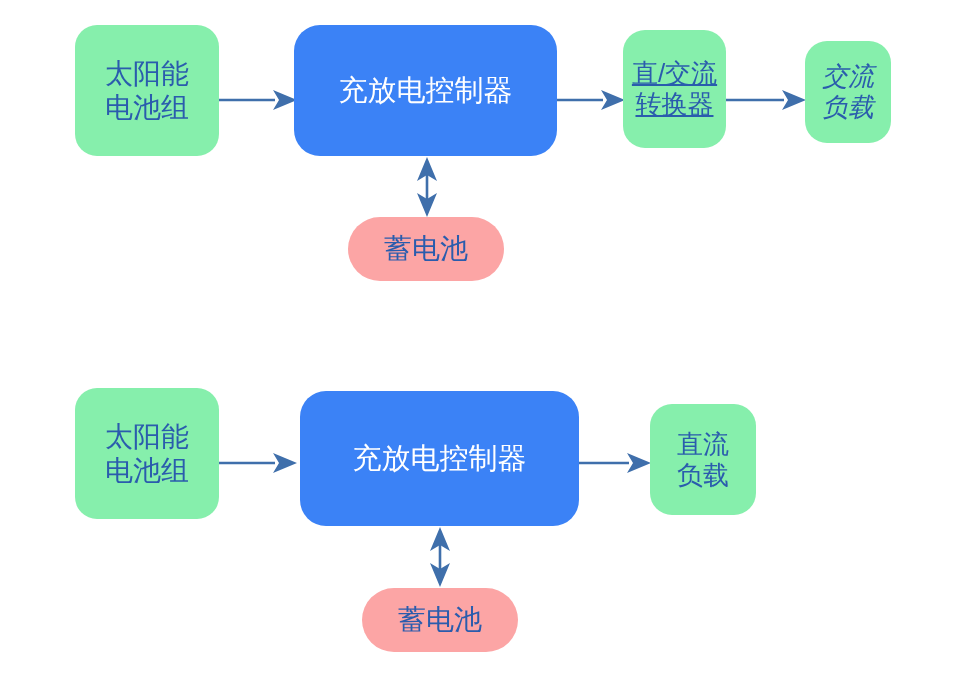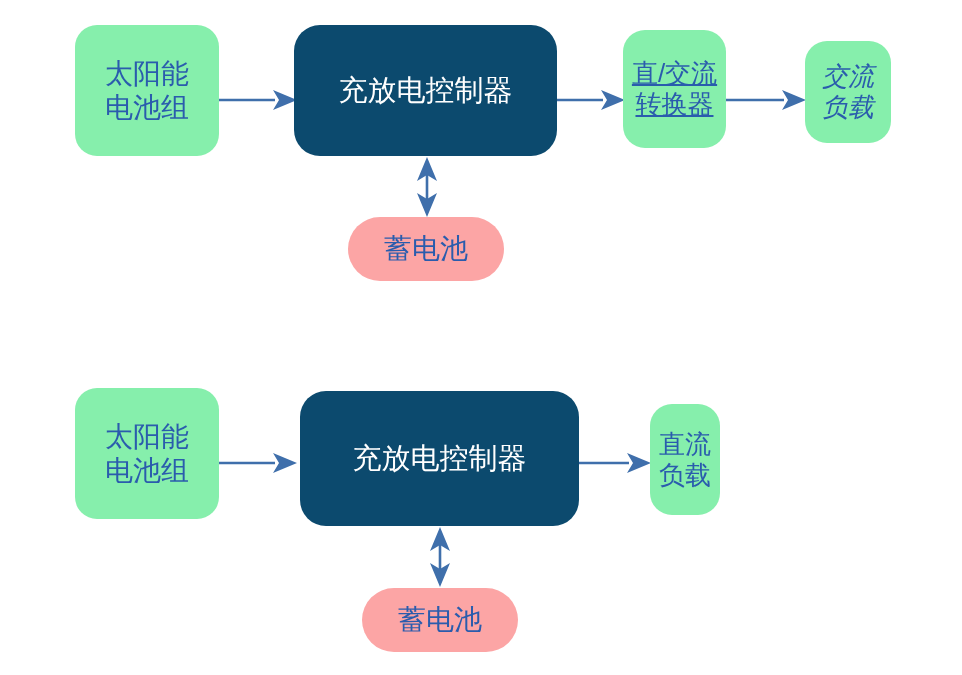--- a/index.html
+++ b/index.html
@@ -35,21 +35,21 @@
   
   .node.light {
     background: #86efac;
     color: #2a5cad;
     border-radius: 22px;
     font-size: 28px;
   }
 
   
   .node.primary {
-    background: #0c4a6e;
+    background: #3b82f6;
     color: #ffffff;
     border-radius: 26px;
     font-size: 29px;
   }
 
   
   .node.pale {
     background: #fca5a5;
     color: #2a5cad;
     border-radius: 34px;
@@ -114,21 +114,21 @@
     <polygon points="54,10 78,20 54,30 60,20" fill="#3f6fab"></polygon>
   </svg>
 
   <div class="node primary" style="left:300px; top:391px; width:279px; height:135px;">充放电控制器</div>
 
   <svg class="connector" style="left:579px; top:443px; width:72px; height:40px;" viewBox="0 0 72 40">
     <line x1="0" y1="20" x2="50" y2="20" stroke="#3f6fab" stroke-width="2.6"></line>
     <polygon points="48,10 72,20 48,30 54,20" fill="#3f6fab"></polygon>
   </svg>
 
-  <div class="node light" style="left:650px; top:404px; width:70px; height:111px; font-size:26px;">直流
+  <div class="node light" style="left:650px; top:404px; width:106px; height:111px; font-size:26px;">直流
 负载</div>
 
   <svg class="connector" style="left:420px; top:527px; width:40px; height:60px;" viewBox="0 0 40 60">
     <line x1="20" y1="6" x2="20" y2="54" stroke="#3f6fab" stroke-width="2.6"></line>
     <polygon points="10,24 20,0 30,24 20,18" fill="#3f6fab"></polygon>
     <polygon points="10,36 20,60 30,36 20,42" fill="#3f6fab"></polygon>
   </svg>
 
   <div class="node pale" style="left:362px; top:588px; width:156px; height:64px;">蓄电池</div>
 

